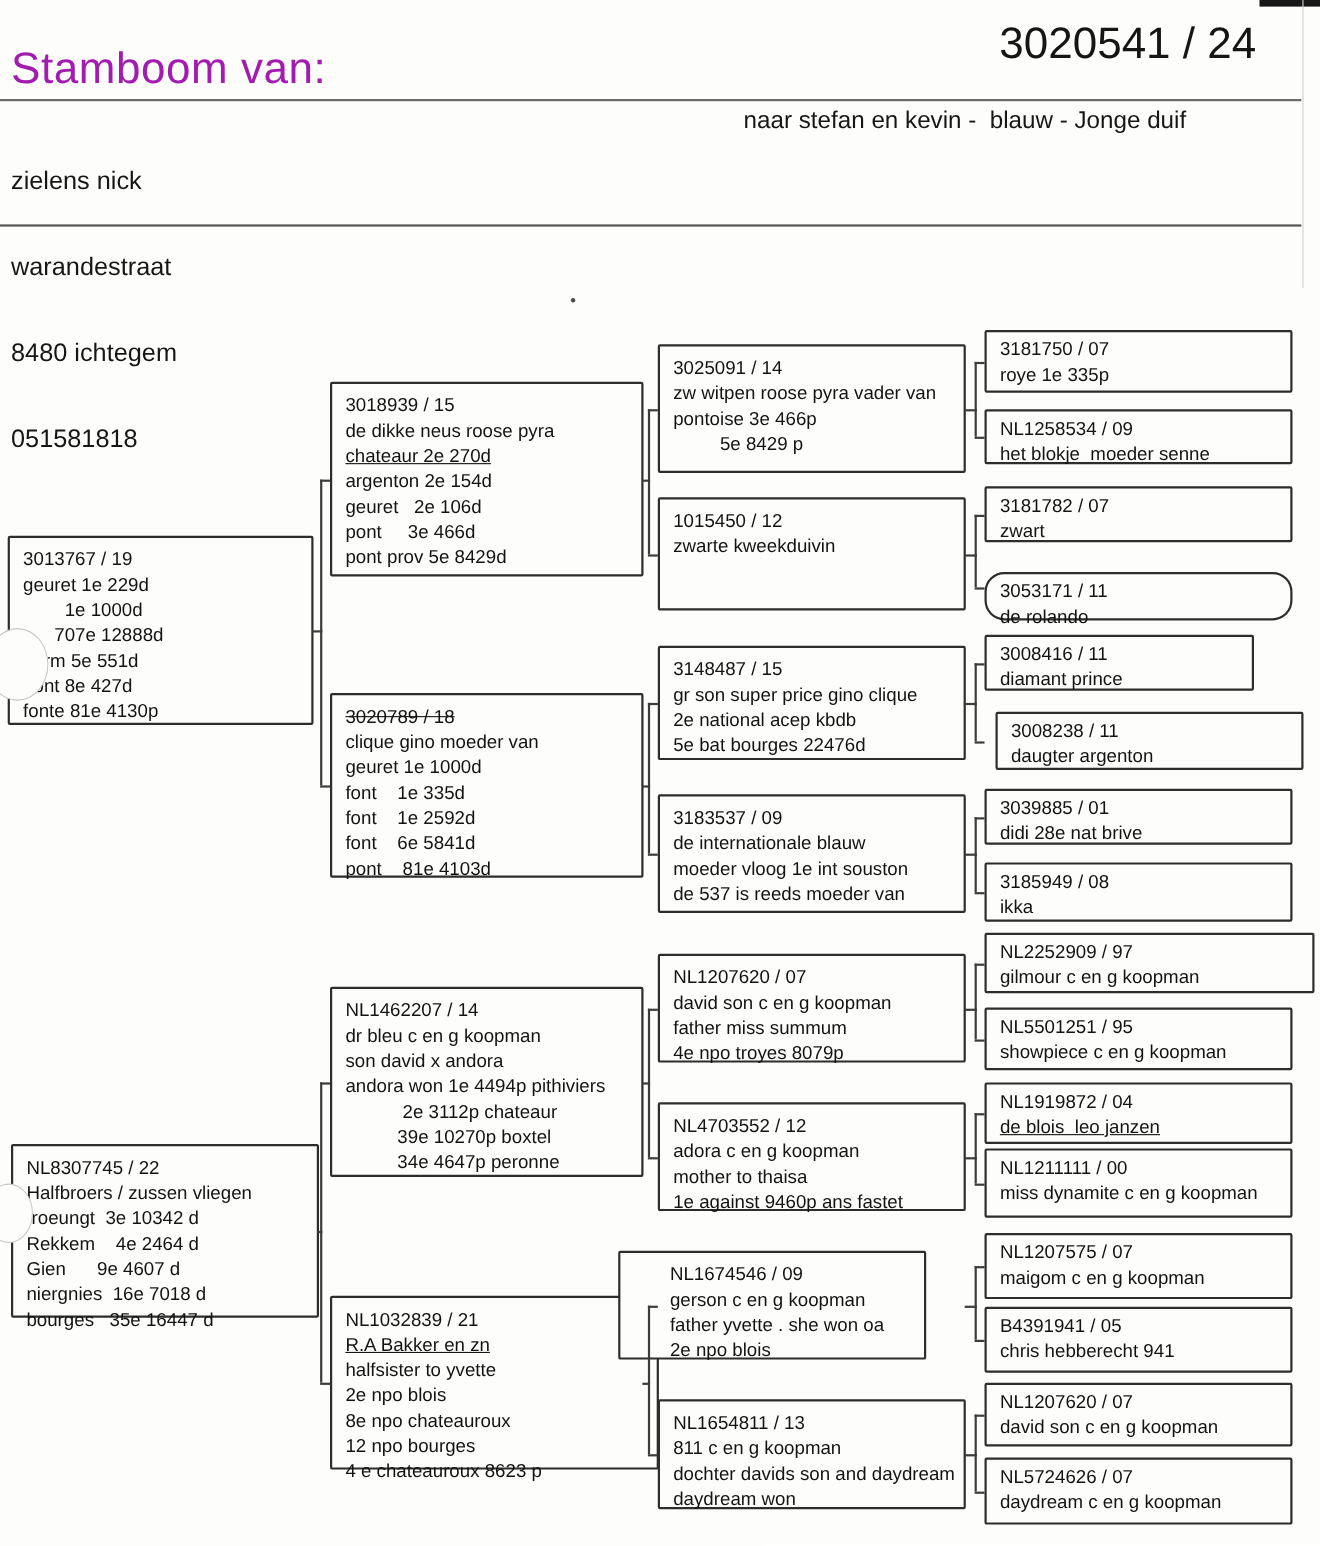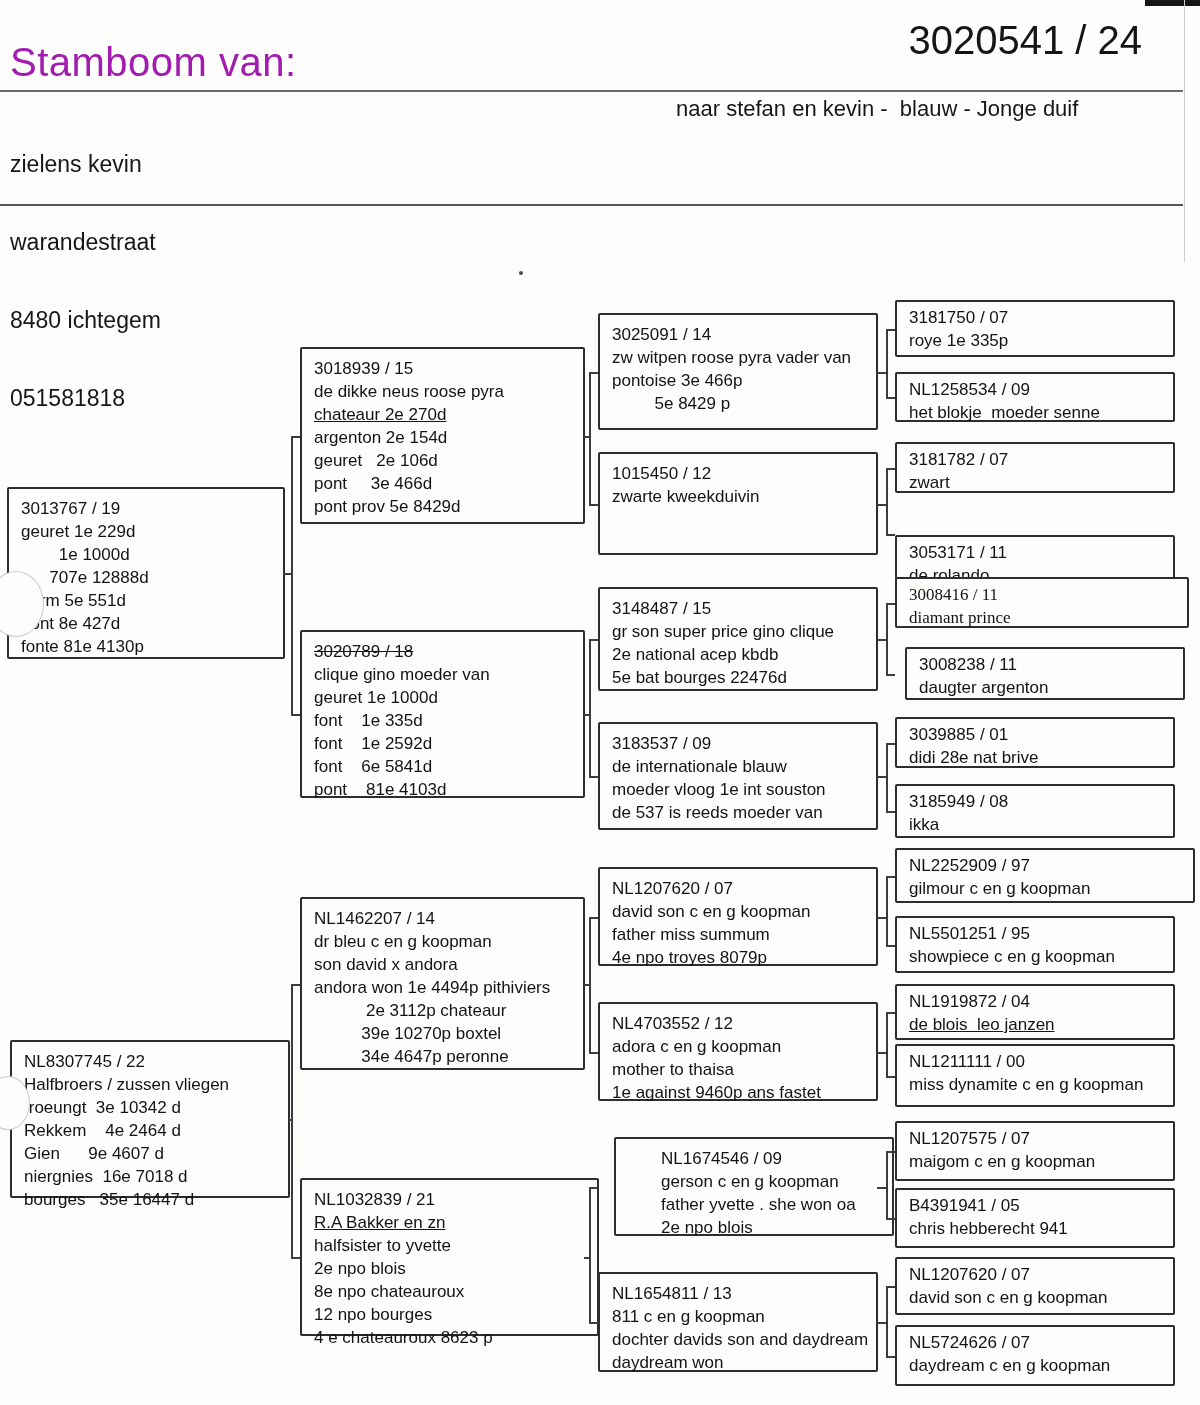--- a/index.html
+++ b/index.html
@@ -40,48 +40,48 @@
 </style>
 </head>
 <body>
 
 <div class="page">
   <div class="title">Stamboom van:</div>
   <div class="ringnr">3020541 / 24</div>
   <div class="rule rule1"></div>
 
   <div class="owner">
-    <div>zielens kevin</div>
+    <div>zielens nick</div>
     <div>warandestraat</div>
     <div>8480 ichtegem</div>
     <div>051581818</div>
   </div>
   <div class="subtitle">naar stefan en kevin -  blauw - Jonge duif</div>
   <div class="rule rule2"></div>
 
   <div id="tree">
       <div class="pbox gen1" style="left: 7px; top: 487px; width: 278px; height: 172px;"><div class="pline ring">3013767 / 19</div><div class="pline">geuret 1e 229d</div><div class="pline">        1e 1000d</div><div class="pline">      707e 12888d</div><div class="pline">    rm 5e 551d</div><div class="pline">  ont 8e 427d</div><div class="pline">fonte 81e 4130p</div></div>
       <div class="pbox gen1" style="left: 10px; top: 1040px; width: 280px; height: 158px;"><div class="pline ring">NL8307745 / 22</div><div class="pline">Halfbroers / zussen vliegen</div><div class="pline"> roeungt  3e 10342 d</div><div class="pline">Rekkem    4e 2464 d</div><div class="pline">Gien      9e 4607 d</div><div class="pline">niergnies  16e 7018 d</div><div class="pline">bourges   35e 16447 d</div></div>
       <div class="pbox gen2" style="left: 300px; top: 347px; width: 285px; height: 177px;"><div class="pline ring">3018939 / 15</div><div class="pline">de dikke neus roose pyra</div><div class="pline uline">chateaur 2e 270d</div><div class="pline">argenton 2e 154d</div><div class="pline">geuret   2e 106d</div><div class="pline">pont     3e 466d</div><div class="pline">pont prov 5e 8429d</div></div>
       <div class="pbox gen2" style="left: 300px; top: 630px; width: 285px; height: 168px;"><div class="pline ring strike">3020789 / 18</div><div class="pline">clique gino moeder van</div><div class="pline">geuret 1e 1000d</div><div class="pline">font    1e 335d</div><div class="pline">font    1e 2592d</div><div class="pline">font    6e 5841d</div><div class="pline">pont    81e 4103d</div></div>
       <div class="pbox gen2" style="left: 300px; top: 897px; width: 285px; height: 173px;"><div class="pline ring">NL1462207 / 14</div><div class="pline">dr bleu c en g koopman</div><div class="pline">son david x andora</div><div class="pline">andora won 1e 4494p pithiviers</div><div class="pline">           2e 3112p chateaur</div><div class="pline">          39e 10270p boxtel</div><div class="pline">          34e 4647p peronne</div></div>
       <div class="pbox gen2" style="left: 300px; top: 1178px; width: 299px; height: 158px;"><div class="pline ring">NL1032839 / 21</div><div class="pline uline">R.A Bakker en zn</div><div class="pline">halfsister to yvette</div><div class="pline">2e npo blois</div><div class="pline">8e npo chateauroux</div><div class="pline">12 npo bourges</div><div class="pline">4 e chateauroux 8623 p</div></div>
       <div class="pbox gen3" style="left: 598px; top: 313px; width: 280px; height: 117px;"><div class="pline ring">3025091 / 14</div><div class="pline">zw witpen roose pyra vader van</div><div class="pline">pontoise 3e 466p</div><div class="pline">         5e 8429 p</div></div>
       <div class="pbox gen3" style="left: 598px; top: 452px; width: 280px; height: 103px;"><div class="pline ring">1015450 / 12</div><div class="pline">zwarte kweekduivin</div></div>
       <div class="pbox gen3" style="left: 598px; top: 587px; width: 280px; height: 104px;"><div class="pline ring">3148487 / 15</div><div class="pline">gr son super price gino clique</div><div class="pline">2e national acep kbdb</div><div class="pline">5e bat bourges 22476d</div></div>
       <div class="pbox gen3" style="left: 598px; top: 722px; width: 280px; height: 108px;"><div class="pline ring">3183537 / 09</div><div class="pline">de internationale blauw</div><div class="pline">moeder vloog 1e int souston</div><div class="pline">de 537 is reeds moeder van</div></div>
       <div class="pbox gen3" style="left: 598px; top: 867px; width: 280px; height: 99px;"><div class="pline ring">NL1207620 / 07</div><div class="pline">david son c en g koopman</div><div class="pline">father miss summum</div><div class="pline">4e npo troyes 8079p</div></div>
       <div class="pbox gen3" style="left: 598px; top: 1002px; width: 280px; height: 99px;"><div class="pline ring">NL4703552 / 12</div><div class="pline">adora c en g koopman</div><div class="pline">mother to thaisa</div><div class="pline">1e against 9460p ans fastet</div></div>
-      <div class="pbox gen3" style="left: 614px; top: 1137px; width: 280px; height: 99px; padding-left: 45px;"><div class="pline ring">NL1674546 / 09</div><div class="pline">gerson c en g koopman</div><div class="pline">father yvette . she won oa</div><div class="pline">2e npo blois</div></div>
+      <div class="pbox gen3" style="left: 562px; top: 1137px; width: 280px; height: 99px; padding-left: 45px;"><div class="pline ring">NL1674546 / 09</div><div class="pline">gerson c en g koopman</div><div class="pline">father yvette . she won oa</div><div class="pline">2e npo blois</div></div>
       <div class="pbox gen3" style="left: 598px; top: 1272px; width: 280px; height: 100px;"><div class="pline ring">NL1654811 / 13</div><div class="pline">811 c en g koopman</div><div class="pline">dochter davids son and daydream</div><div class="pline">daydream won</div></div>
       <div class="pbox gen4" style="left: 895px; top: 300px; width: 280px; height: 57px;"><div class="pline ring">3181750 / 07</div><div class="pline">roye 1e 335p</div></div>
       <div class="pbox gen4" style="left: 895px; top: 372px; width: 280px; height: 50px;"><div class="pline ring">NL1258534 / 09</div><div class="pline">het blokje  moeder senne</div></div>
       <div class="pbox gen4" style="left: 895px; top: 442px; width: 280px; height: 51px;"><div class="pline ring">3181782 / 07</div><div class="pline">zwart</div></div>
-      <div class="pbox gen4" style="left: 895px; top: 535px; width: 280px; height: 44px;"><div class="pline ring">3053171 / 11</div><div class="pline">de rolando</div></div>
-      <div class="pbox gen4" style="left: 895px; top: 577px; width: 294px; height: 51px; font-family: Liberation Serif, serif;"><div class="pline ring">3008416 / 11</div><div class="pline">diamant prince</div></div>
+      <div class="pbox gen4" style="left: 895px; top: 520px; width: 280px; height: 44px; border-radius: 18px;"><div class="pline ring">3053171 / 11</div><div class="pline">de rolando</div></div>
+      <div class="pbox gen4" style="left: 895px; top: 577px; width: 245px; height: 51px;"><div class="pline ring">3008416 / 11</div><div class="pline">diamant prince</div></div>
       <div class="pbox gen4" style="left: 895px; top: 647px; width: 280px; height: 53px; margin-left: 10px;"><div class="pline ring">3008238 / 11</div><div class="pline">daugter argenton</div></div>
       <div class="pbox gen4" style="left: 895px; top: 717px; width: 280px; height: 51px;"><div class="pline ring">3039885 / 01</div><div class="pline">didi 28e nat brive</div></div>
       <div class="pbox gen4" style="left: 895px; top: 784px; width: 280px; height: 54px;"><div class="pline ring">3185949 / 08</div><div class="pline">ikka</div></div>
       <div class="pbox gen4" style="left: 895px; top: 848px; width: 300px; height: 55px;"><div class="pline ring">NL2252909 / 97</div><div class="pline">gilmour c en g koopman</div></div>
       <div class="pbox gen4" style="left: 895px; top: 916px; width: 280px; height: 57px;"><div class="pline ring">NL5501251 / 95</div><div class="pline">showpiece c en g koopman</div></div>
       <div class="pbox gen4" style="left: 895px; top: 984px; width: 280px; height: 56px;"><div class="pline ring">NL1919872 / 04</div><div class="pline uline">de blois  leo janzen</div></div>
       <div class="pbox gen4" style="left: 895px; top: 1044px; width: 280px; height: 63px;"><div class="pline ring">NL1211111 / 00</div><div class="pline">miss dynamite c en g koopman</div></div>
       <div class="pbox gen4" style="left: 895px; top: 1121px; width: 280px; height: 60px;"><div class="pline ring">NL1207575 / 07</div><div class="pline">maigom c en g koopman</div></div>
       <div class="pbox gen4" style="left: 895px; top: 1188px; width: 280px; height: 60px;"><div class="pline ring">B4391941 / 05</div><div class="pline">chris hebberecht 941</div></div>
       <div class="pbox gen4" style="left: 895px; top: 1257px; width: 280px; height: 58px;"><div class="pline ring">NL1207620 / 07</div><div class="pline">david son c en g koopman</div></div>

